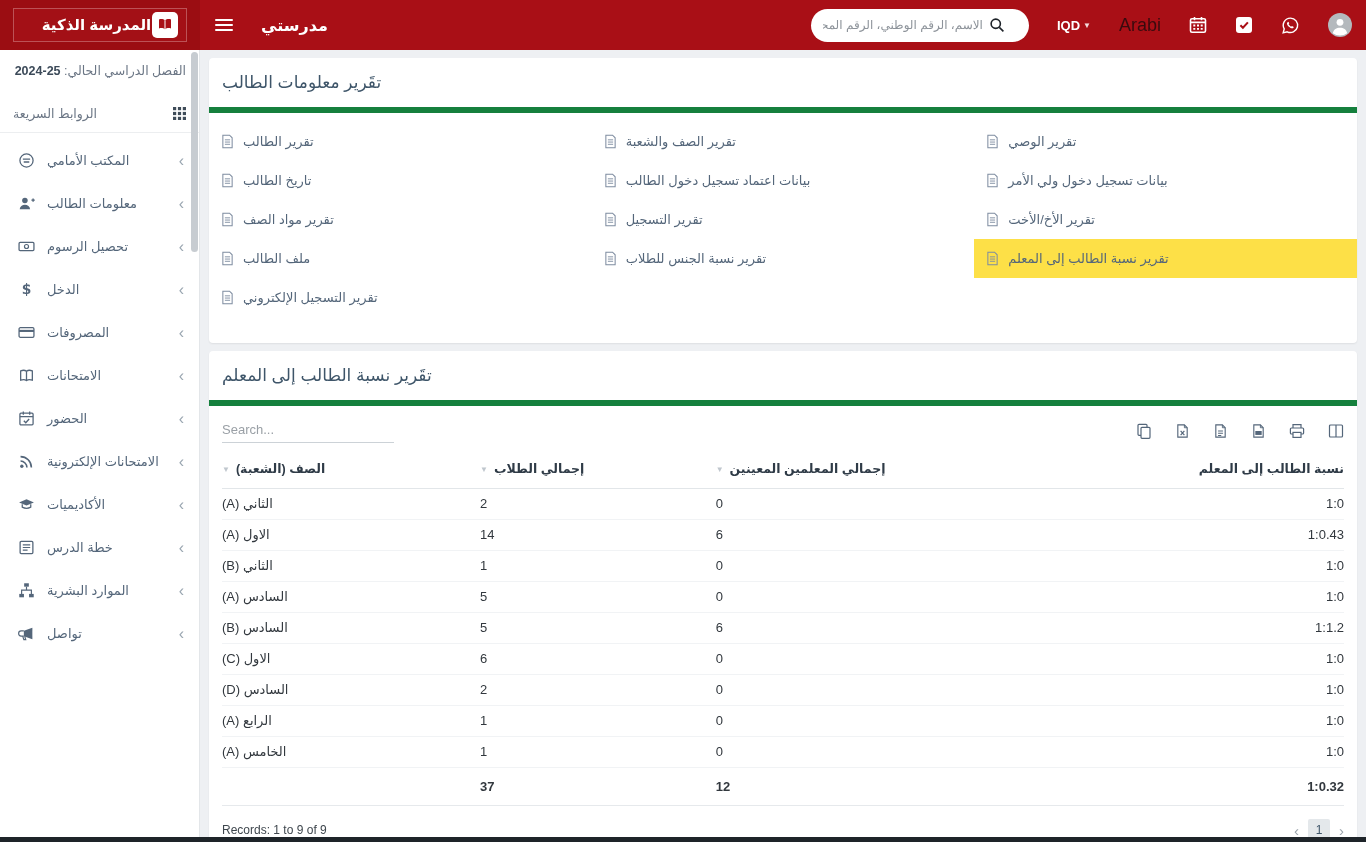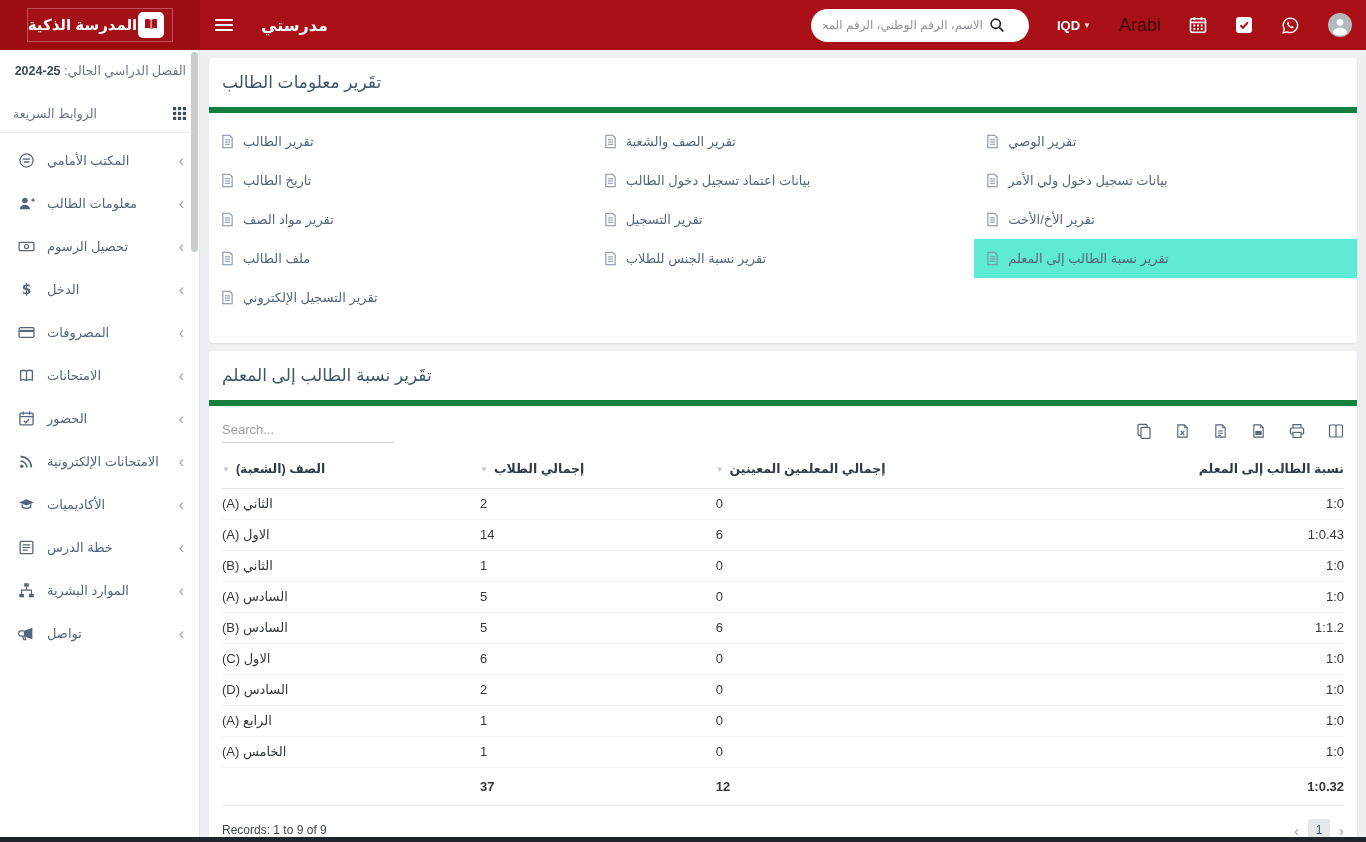--- a/index.html
+++ b/index.html
@@ -4,21 +4,21 @@
 <style>
   * { box-sizing: border-box; margin: 0; padding: 0; }
   html,body { width:1366px; height:842px; overflow:hidden; }
   body {
     font-family: "Liberation Sans", "DejaVu Sans", sans-serif;
     background:#eef0f3; display:flex; flex-direction:column;
   }
   
   .header { height:50px; background:#a90f16; display:flex; align-items:center; flex:none; }
   .logo-area { width:200px; height:50px; background:#9b0d12; display:flex; align-items:center; justify-content:center; flex:none; }
-  .logo-badge { display:flex; align-items:center; gap:1px; background:#a31016; border:1px solid rgba(255,255,255,.28); padding:3px 8px 3px 0; }
+  .logo-badge { display:flex; align-items:center; gap:1px; background:#a31016; border:1px solid rgba(255,255,255,.28); padding:3px 8px 3px 28px; }
   .brand-text { color:#fff; font-weight:bold; font-size:15px; white-space:nowrap; }
   .hamburger { margin-left:15px; width:18px; cursor:pointer; }
   .hamburger i { display:block; height:2px; background:#fff; margin:3px 0; border-radius:1px; }
   .app-title { color:#fff; font-weight:bold; font-size:16px; margin-left:28px; }
   .header-right { margin-left:auto; display:flex; align-items:center; gap:28px; padding-right:14px; }
   .search-pill { width:218px; height:33px; background:#fff; border-radius:17px; display:flex; align-items:center; padding:0 14px 0 12px; }
   .search-pill input { flex:1; border:0; outline:none; font-size:12px; color:#333; direction:rtl; background:transparent; min-width:0; }
   .search-pill input::placeholder { color:#8d939a; }
   .mag { display:flex; margin-left:6px; margin-right:10px; cursor:pointer; }
   .currency { color:#fff; font-weight:bold; font-size:13px; display:flex; align-items:center; gap:3px; cursor:pointer; }
@@ -43,21 +43,21 @@
   .side-item .chev { margin-left:auto; color:#9aa6b1; font-size:16px; line-height:1; }
   .scroll-thumb { position:absolute; top:2px; right:1px; width:7px; height:200px; background:#c7ccd1; border-radius:4px; }
   
   .main { flex:1; display:flex; flex-direction:column; padding:8px 9px 0; min-width:0; }
   .card { background:#fff; border-radius:4px; box-shadow:0 1px 2px rgba(0,0,0,.07); }
   .card-title { padding:14px 13px; font-size:17px; color:#3e5569; border-bottom:6px solid #15803d; }
   .reports-grid { display:grid; grid-template-columns:repeat(3,1fr); padding:9px 0 26px; direction:ltr; }
   .rcol { display:flex; flex-direction:column; }
   .rlink { height:39px; display:flex; align-items:center; gap:9px; padding:0 12px; color:#54667a; font-size:13px; cursor:pointer;text-align:center; }
   .rlink .doc { display:flex; color:#7e8ca0; flex:none; }
-  .rlink.active { background:#5eead4; }
+  .rlink.active { background:#fde047; }
   .card2 { margin-top:8px; }
   .toolbar { display:flex; align-items:flex-end; justify-content:space-between; padding:11px 13px 2px; }
   .tsearch { width:172px; border:0; border-bottom:1px solid #ccd2d7; outline:none; font-size:13px; color:#333; padding:5px 0; }
   .tsearch::placeholder { color:#9aa0a6; }
   .tools { display:flex; gap:23px; color:#54667a; padding-bottom:4px; }
   .tools span { display:flex; cursor:pointer; }
   table.rtable { width:calc(100% - 26px); margin:6px 13px 0; border-collapse:collapse; direction:ltr; }
   .rtable th { text-align:left; font-size:12.5px; color:#2f3b47; padding:10px 0 12px; border-bottom:1px solid #e2e6e9; font-weight:bold; white-space:nowrap; }
   .rtable th .caret { color:#c0c7ce; font-size:8px; margin-right:6px; vertical-align:1px; }
   .rtable td { font-size:13px; color:#32383e; padding:7px 0 8px; border-bottom:1px solid #f1f3f5; }

